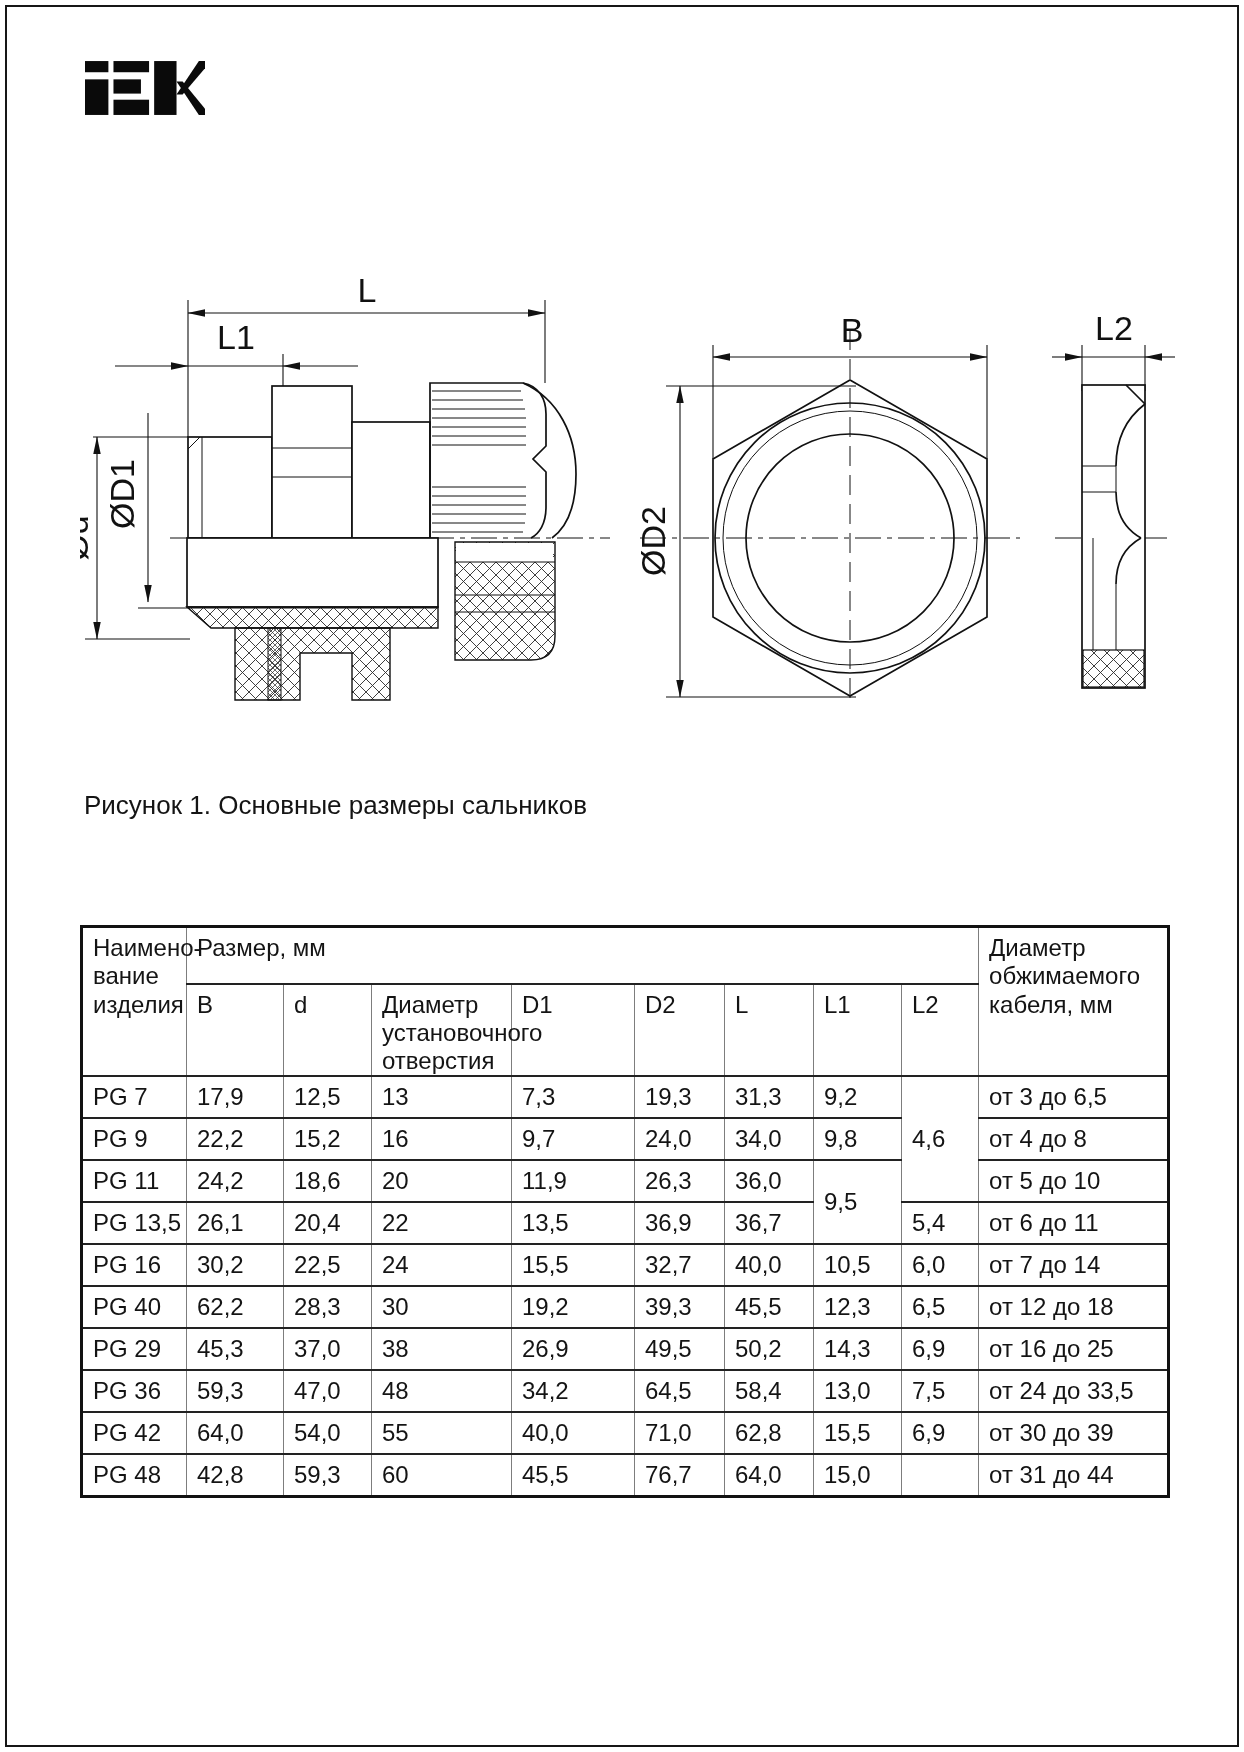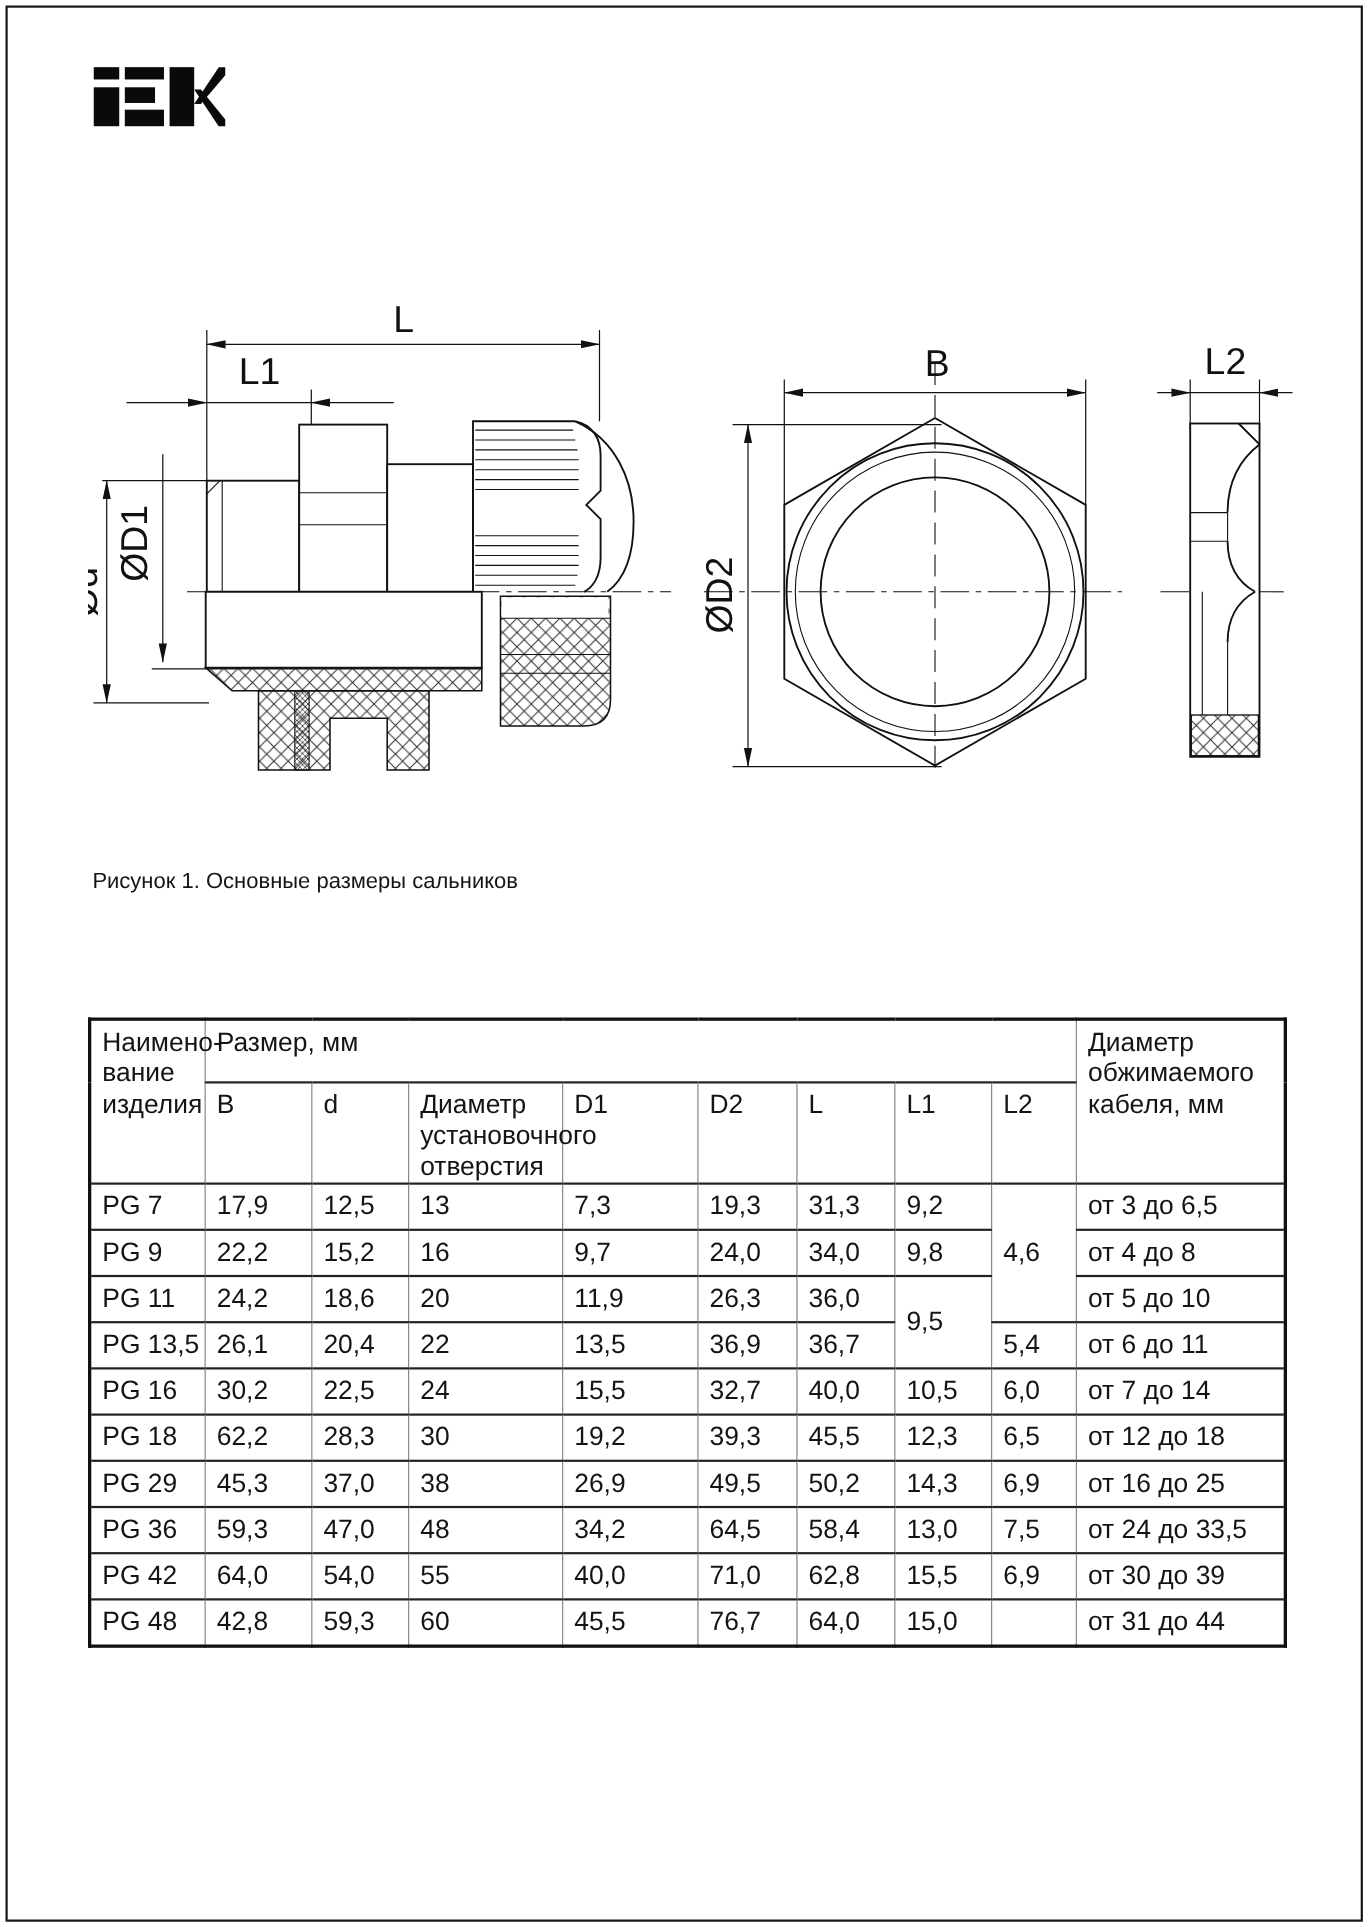--- a/index.html
+++ b/index.html
@@ -1,21 +1,21 @@
 <!DOCTYPE html>
 <html><head>
 <meta charset="utf-8">
 <style>
   html,body{margin:0;padding:0;background:#e8e8e8;}
   .page{position:relative;width:1244px;height:1752px;background:#ffffff;overflow:hidden;
         font-family:"Liberation Sans",sans-serif;color:#111;}
   .frame{position:absolute;inset:5px;border:2px solid #161616;pointer-events:none;}
   .logo{position:absolute;left:85px;top:61px;}
   .drawing{position:absolute;left:80px;top:250px;}
-  .caption{position:absolute;left:84px;top:790px;font-size:20px;color:#141414;}
+  .caption{position:absolute;left:84px;top:790px;font-size:26px;color:#141414;}
   table.dims{position:absolute;left:80px;top:925px;width:1087px;border-collapse:collapse;
              table-layout:fixed;font-size:24px;color:#141414;}
   table.dims{border:3px solid #111;}
   table.dims th, table.dims td{border-left:1.5px solid #7d7d7d;border-top:2px solid #222;
              font-weight:normal;text-align:left;}
   table.dims th{vertical-align:top;padding:6px 4px 0 10px;line-height:1.18;}
   table.dims td{vertical-align:middle;padding:0 4px 0 10px;height:40px;}
   .pre{white-space:pre-line;}
   .r1{height:57px;}
   .r2{height:92px;}
@@ -251,21 +251,21 @@
       <td>22,5</td>
       <td>24</td>
       <td>15,5</td>
       <td>32,7</td>
       <td>40,0</td>
       <td>10,5</td>
       <td>6,0</td>
       <td>от 7 до 14</td>
     </tr>
     <tr>
-      <td>PG 18</td>
+      <td>PG 40</td>
       <td>62,2</td>
       <td>28,3</td>
       <td>30</td>
       <td>19,2</td>
       <td>39,3</td>
       <td>45,5</td>
       <td>12,3</td>
       <td>6,5</td>
       <td>от 12 до 18</td>
     </tr>

